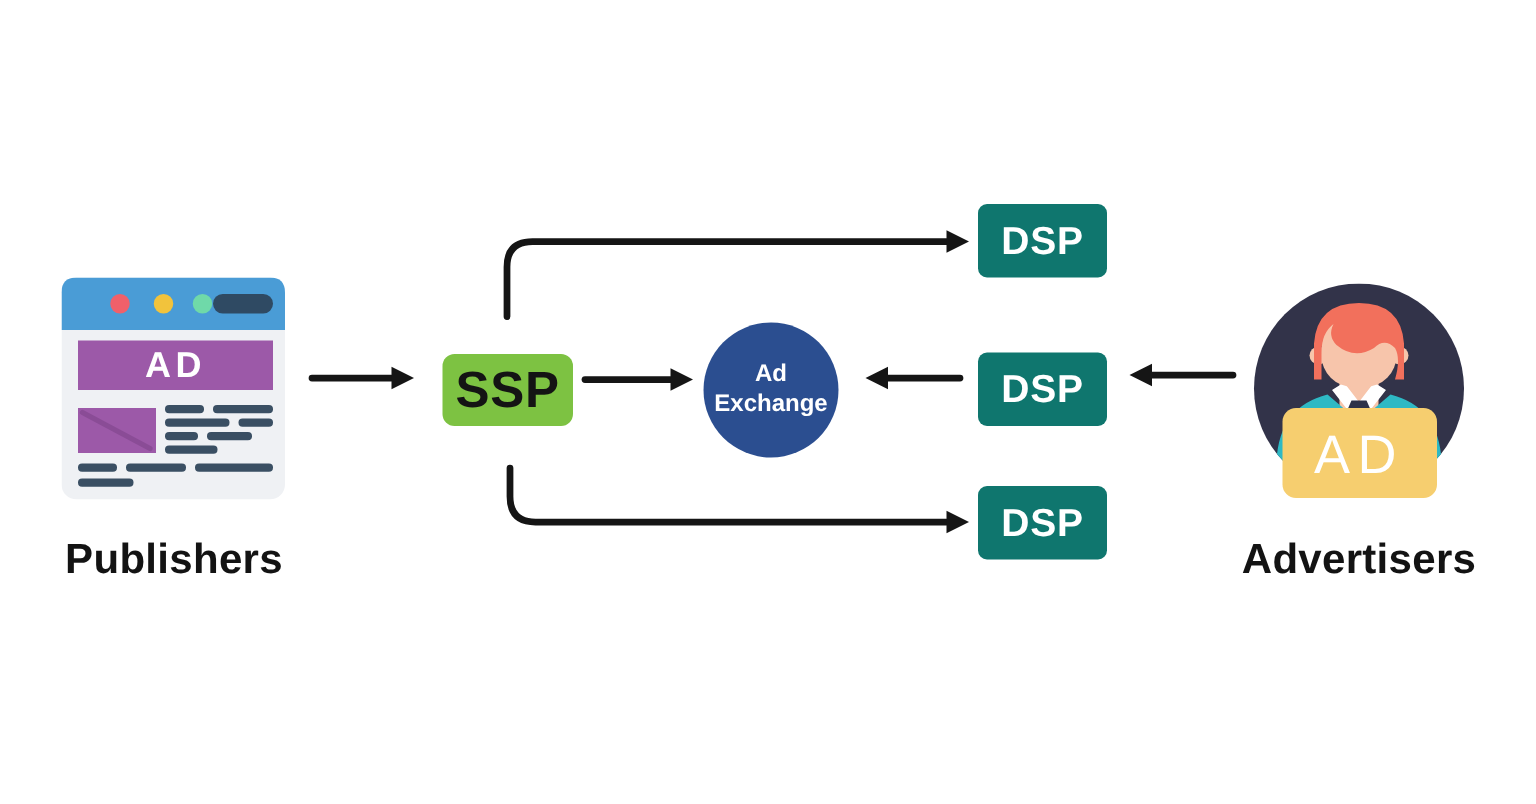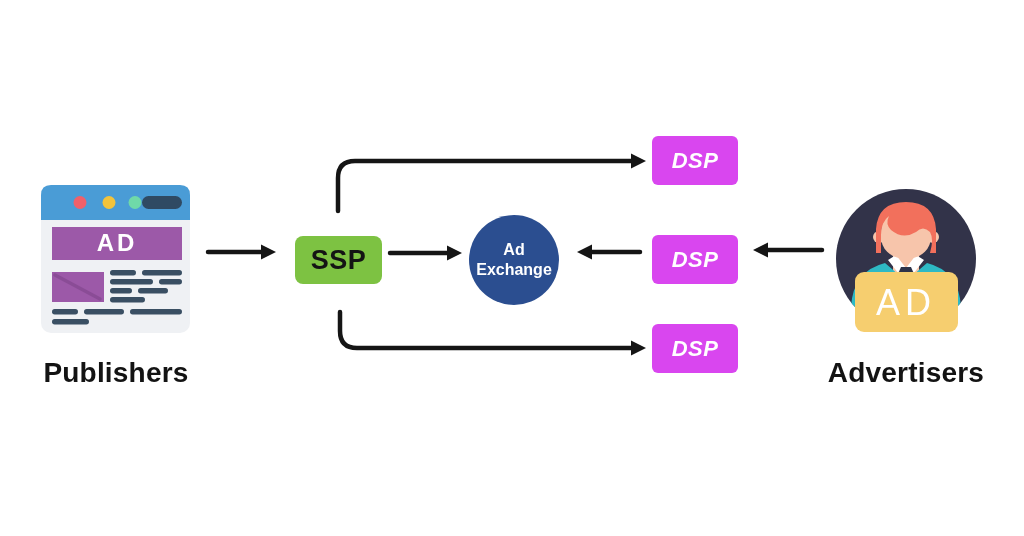--- a/index.html
+++ b/index.html
@@ -8,25 +8,25 @@
     font-family:"Liberation Sans", sans-serif;overflow:hidden;
   }
   .abs{position:absolute;}
   #connectors{position:absolute;left:0;top:0;width:1024px;height:536px;}
   .node{
     position:absolute;display:flex;align-items:center;justify-content:center;
     font-weight:700;
   }
   .ssp-box{
     left:295px;top:236px;width:87px;height:48px;background:#7DC242;
-    border-radius:8px;color:#141414;font-size:27px;letter-spacing:.5px;
+    border-radius:8px;color:#141414;font-size:34px;letter-spacing:.5px;
   }
   .dsp-box{
-    left:652px;width:86px;height:49px;background:#d946ef;
-    border-radius:6px;color:#ffffff;font-size:22px;letter-spacing:.5px;font-style:italic;
+    left:652px;width:86px;height:49px;background:#0f766e;
+    border-radius:6px;color:#ffffff;font-size:26px;letter-spacing:.5px;
   }
   #dsp-top{top:136px;}
   #dsp-mid{top:235px;}
   #dsp-bot{top:324px;}
   .exchange-circle{
     left:469px;top:215px;width:90px;height:90px;background:#2B4E90;
     border-radius:50%;color:#ffffff;font-size:16px;line-height:1.25;
     text-align:center;flex-direction:column;
   }
   .group-label{

